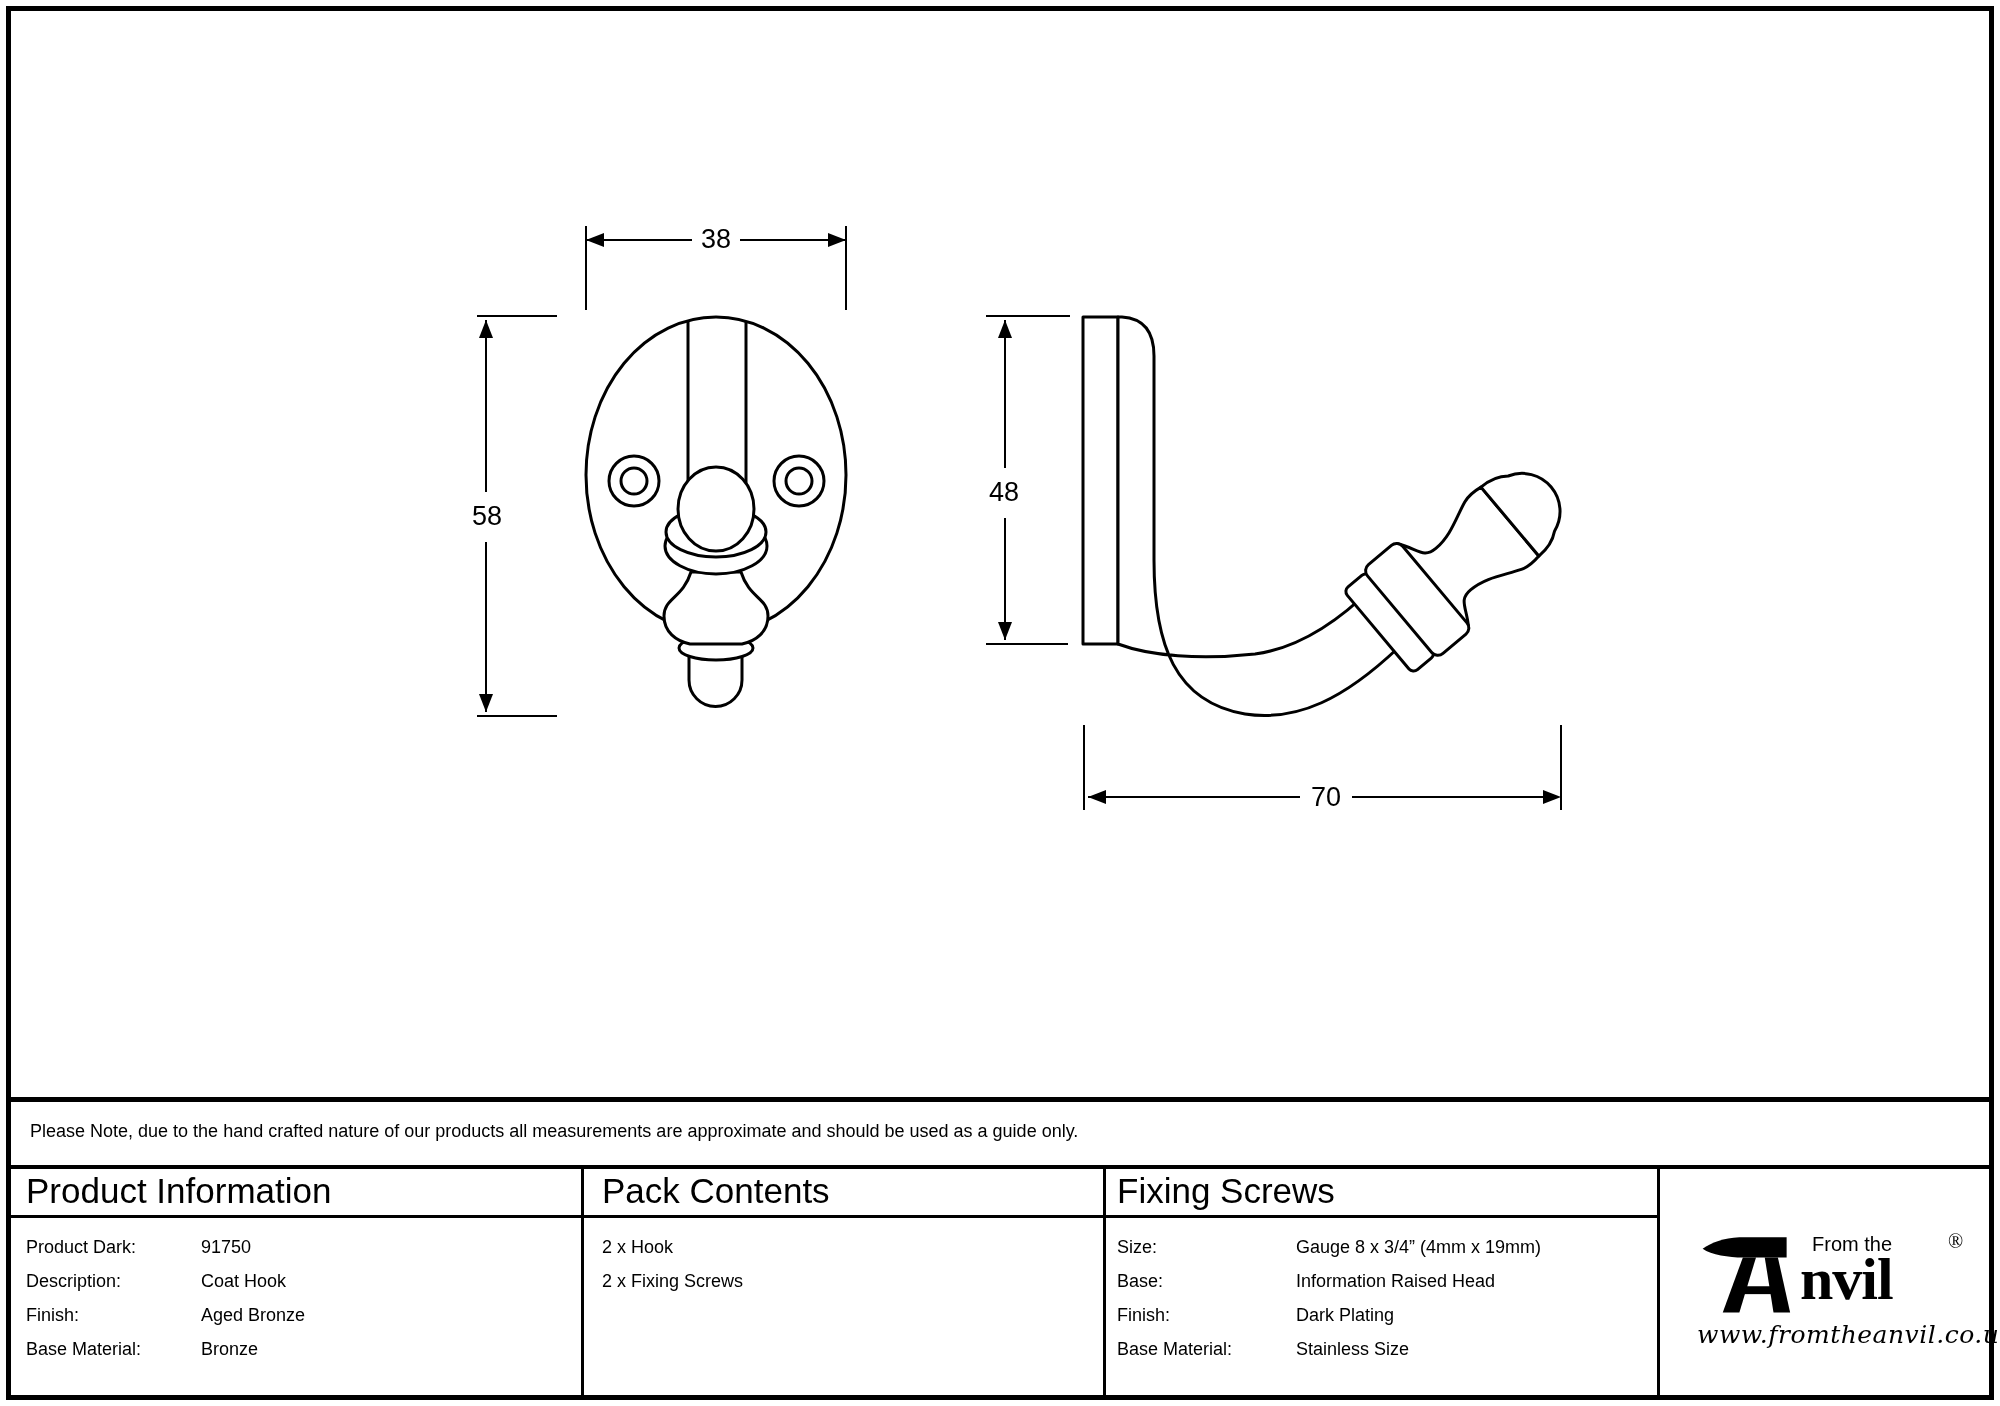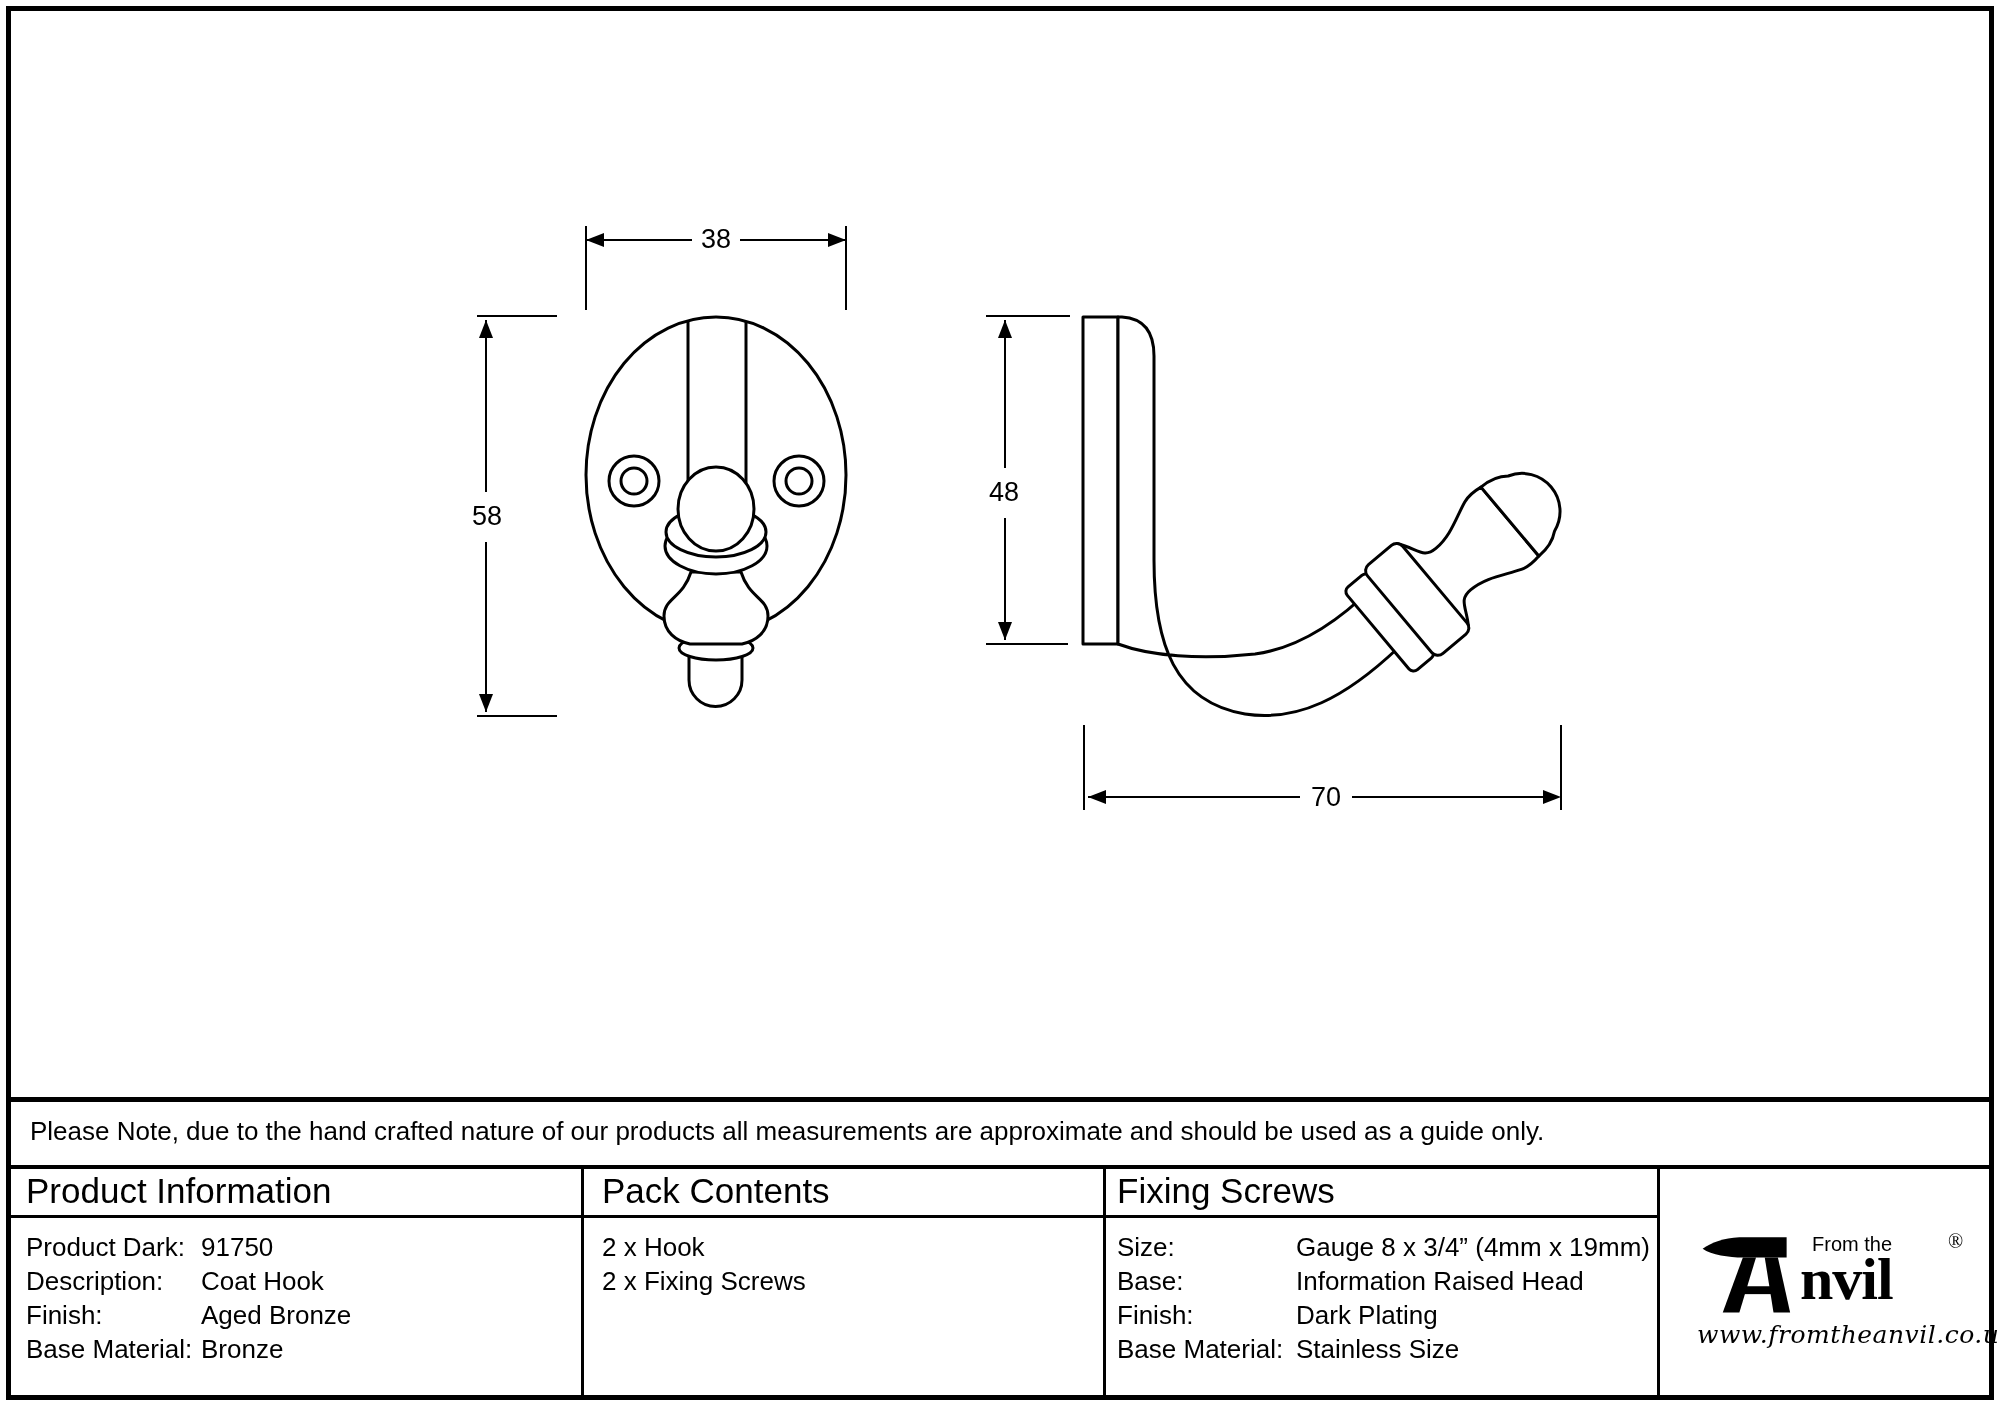--- a/index.html
+++ b/index.html
@@ -3,21 +3,21 @@
 <meta charset="utf-8">
 <style>
   html,body{margin:0;padding:0;}
   body{
     width:2000px;height:1406px;position:relative;background:#ffffff;
     font-family:"Liberation Sans",sans-serif;color:#000;overflow:hidden;
   }
   .frame{position:absolute;left:6px;top:6px;width:1988px;height:1394px;
     border:5px solid #000;box-sizing:border-box;}
   .hline,.vline{position:absolute;background:#000;}
-  .t{position:absolute;font-size:26px;line-height:30px;white-space:nowrap;}
+  .t{position:absolute;font-size:18px;line-height:30px;white-space:nowrap;}
   .hdr{font-size:35px;}
   svg.drawing{position:absolute;left:0;top:0;}
   .s{fill:#ffffff;stroke:#000;stroke-width:3;stroke-linejoin:round;}
   .ln{fill:none;stroke:#000;stroke-width:3;}
   .dim line{stroke:#000;stroke-width:2;}
   .dim polygon{fill:#000;stroke:none;}
   .dim text{font-family:"Liberation Sans",sans-serif;font-size:27px;fill:#000;text-anchor:middle;}
   .logo-fromthe{position:absolute;font-family:Liberation Sans, sans-serif;font-size:20px;}
   .logo-nvil{position:absolute;font-family:"Liberation Serif",serif;font-weight:bold;font-size:60px;line-height:78px;letter-spacing:-1px;}
   .logo-reg{position:absolute;font-family:"Liberation Serif",serif;font-size:20px;}

